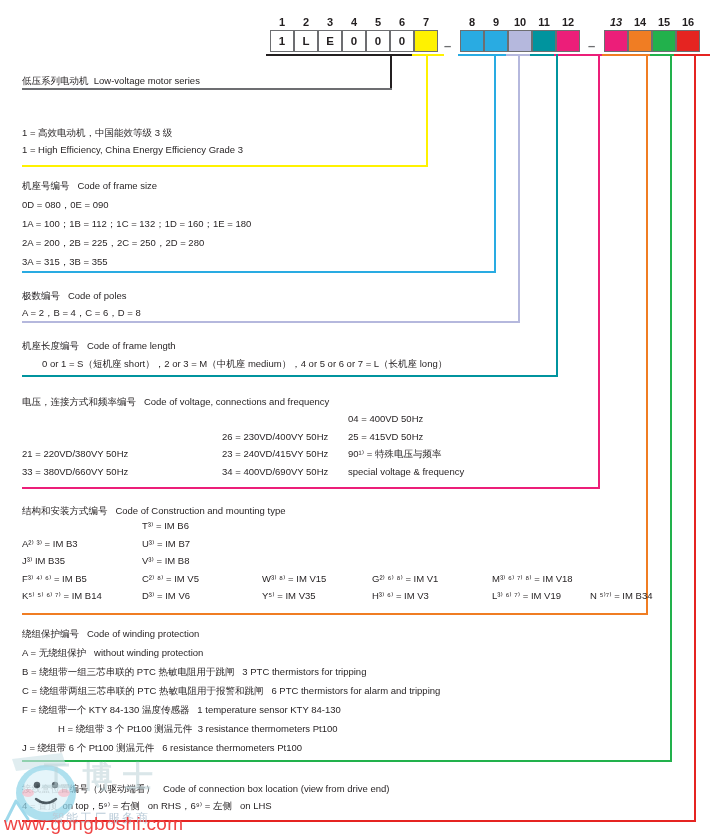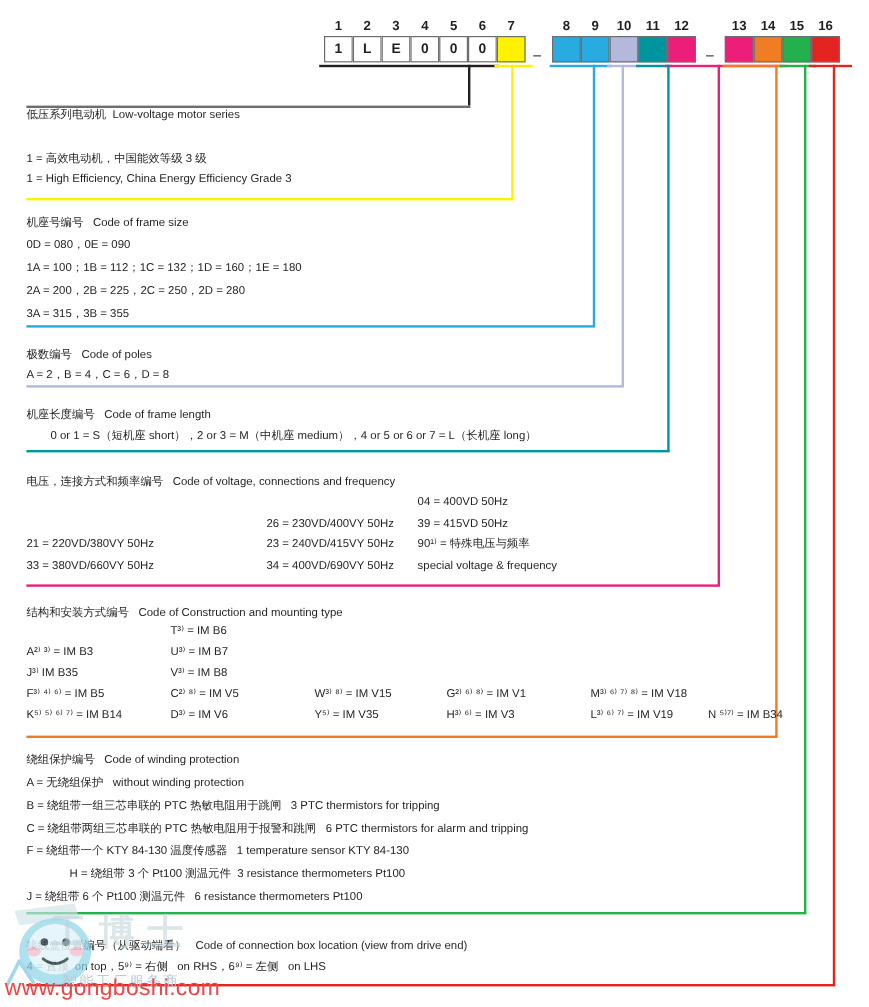--- a/index.html
+++ b/index.html
@@ -54,21 +54,21 @@
     <div class="num" style="left: 459px;">8</div>
     <div class="cell" style="left: 460px; background: rgb(41, 171, 226); border-color: rgb(109, 110, 113); color: transparent;"></div>
     <div class="num" style="left: 483px;">9</div>
     <div class="cell" style="left: 484px; background: rgb(41, 171, 226); border-color: rgb(109, 110, 113); color: transparent;"></div>
     <div class="num" style="left: 507px;">10</div>
     <div class="cell" style="left: 508px; background: rgb(181, 184, 221); border-color: rgb(109, 110, 113); color: transparent;"></div>
     <div class="num" style="left: 531px;">11</div>
     <div class="cell" style="left: 532px; background: rgb(0, 148, 158); border-color: rgb(109, 110, 113); color: transparent;"></div>
     <div class="num" style="left: 555px;">12</div>
     <div class="cell" style="left: 556px; background: rgb(236, 30, 121); border-color: rgb(109, 110, 113); color: transparent;"></div>
-    <div class="num" style="left: 603px;">13</div>
+    <div class="num" style="left: 603px; font-style: italic;">13</div>
     <div class="cell" style="left: 604px; background: rgb(236, 30, 121); border-color: rgb(109, 110, 113); color: transparent;"></div>
     <div class="num" style="left: 627px;">14</div>
     <div class="cell" style="left: 628px; background: rgb(240, 125, 35); border-color: rgb(109, 110, 113); color: transparent;"></div>
     <div class="num" style="left: 651px;">15</div>
     <div class="cell" style="left: 652px; background: rgb(34, 177, 76); border-color: rgb(109, 110, 113); color: transparent;"></div>
     <div class="num" style="left: 675px;">16</div>
     <div class="cell" style="left: 676px; background: rgb(229, 36, 33); border-color: rgb(109, 110, 113); color: transparent;"></div>
     <div class="dash" style="left: 444px;">–</div>
     <div class="dash" style="left: 588px;">–</div>
   </div>
@@ -97,21 +97,21 @@
     <div class="hline" style="left: 22px; top: 487px; width: 578px; background: rgb(236, 30, 121);"></div>
     <div class="vline" style="left: 646px; top: 54px; height: 560px; background: rgb(240, 125, 35);"></div>
     <div class="hline" style="left: 22px; top: 613px; width: 626px; background: rgb(240, 125, 35);"></div>
     <div class="vline" style="left: 670px; top: 54px; height: 707px; background: rgb(34, 177, 76);"></div>
     <div class="hline" style="left: 22px; top: 760px; width: 650px; background: rgb(34, 177, 76);"></div>
     <div class="vline" style="left: 694px; top: 54px; height: 767px; background: rgb(229, 36, 33);"></div>
     <div class="hline" style="left: 22px; top: 820px; width: 674px; background: rgb(229, 36, 33);"></div>
   </div>
 
 <div id="sections">
-    <div class="ln" style="position: absolute; left: 22px; top: 88px; text-align: right;">低压系列电动机  Low-voltage motor series</div>
+    <div class="ln" style="position: absolute; left: 22px; top: 73px; text-align: right;">低压系列电动机  Low-voltage motor series</div>
     <div class="ln" style="position: absolute; left: 22px; top: 125px;">1 = 高效电动机，中国能效等级 3 级</div>
     <div class="ln" style="position: absolute; left: 22px; top: 142px;">1 = High Efficiency, China Energy Efficiency Grade 3</div>
     <div class="ln" style="position: absolute; left: 22px; top: 178px;">机座号编号   Code of frame size</div>
     <div class="ln" style="position: absolute; left: 22px; top: 197px;">0D = 080，0E = 090</div>
     <div class="ln" style="position: absolute; left: 22px; top: 216px;">1A = 100；1B = 112；1C = 132；1D = 160；1E = 180</div>
     <div class="ln" style="position: absolute; left: 22px; top: 235px;">2A = 200，2B = 225，2C = 250，2D = 280</div>
     <div class="ln" style="position: absolute; left: 22px; top: 254px;">3A = 315，3B = 355</div>
     <div class="ln" style="position: absolute; left: 22px; top: 288px;">极数编号   Code of poles</div>
     <div class="ln" style="position: absolute; left: 22px; top: 305px;">A = 2，B = 4，C = 6，D = 8</div>
     <div class="ln" style="position: absolute; left: 22px; top: 338px;">机座长度编号   Code of frame length</div>
@@ -125,21 +125,21 @@
     <div class="ln" style="position: absolute; left: 22px; top: 740px;">J = 绕组带 6 个 Pt100 测温元件   6 resistance thermometers Pt100</div>
     <div class="ln" style="position: absolute; left: 22px; top: 781px;">接线盒位置编号（从驱动端看）   Code of connection box location (view from drive end)</div>
     <div class="ln" style="position: absolute; left: 22px; top: 798px;">4 = 置顶  on top，5⁹⁾ = 右侧   on RHS，6⁹⁾ = 左侧   on LHS</div>
     <div class="ln" style="position: absolute; left: 22px; top: 394px;">电压，连接方式和频率编号   Code of voltage, connections and frequency</div>
     <div class="ln" style="position: absolute; left: 22px; top: 446px;">21 = 220VD/380VY 50Hz</div>
     <div class="ln" style="position: absolute; left: 22px; top: 463.5px;">33 = 380VD/660VY 50Hz</div>
     <div class="ln" style="position: absolute; left: 222px; top: 428.5px;">26 = 230VD/400VY 50Hz</div>
     <div class="ln" style="position: absolute; left: 222px; top: 446px;">23 = 240VD/415VY 50Hz</div>
     <div class="ln" style="position: absolute; left: 222px; top: 463.5px;">34 = 400VD/690VY 50Hz</div>
     <div class="ln" style="position: absolute; left: 348px; top: 411px;">04 = 400VD 50Hz</div>
-    <div class="ln" style="position: absolute; left: 348px; top: 428.5px;">39 = 415VD 50Hz</div>
+    <div class="ln" style="position: absolute; left: 348px; top: 428.5px;">25 = 415VD 50Hz</div>
     <div class="ln" style="position: absolute; left: 348px; top: 446px;">90¹⁾ = 特殊电压与频率</div>
     <div class="ln" style="position: absolute; left: 348px; top: 463.5px;">special voltage &amp; frequency</div>
     <div class="ln" style="position: absolute; left: 22px; top: 503px;">结构和安装方式编号   Code of Construction and mounting type</div>
     <div class="ln" style="position: absolute; left: 22px; top: 535.5px;">A²⁾ ³⁾ = IM B3</div>
     <div class="ln" style="position: absolute; left: 22px; top: 553px;">J³⁾ IM B35</div>
     <div class="ln" style="position: absolute; left: 22px; top: 570.5px;">F³⁾ ⁴⁾ ⁶⁾ = IM B5</div>
     <div class="ln" style="position: absolute; left: 22px; top: 588px;">K⁵⁾ ⁵⁾ ⁶⁾ ⁷⁾ = IM B14</div>
     <div class="ln" style="position: absolute; left: 142px; top: 518px;">T³⁾ = IM B6</div>
     <div class="ln" style="position: absolute; left: 142px; top: 535.5px;">U³⁾ = IM B7</div>
     <div class="ln" style="position: absolute; left: 142px; top: 553px;">V³⁾ = IM B8</div>

